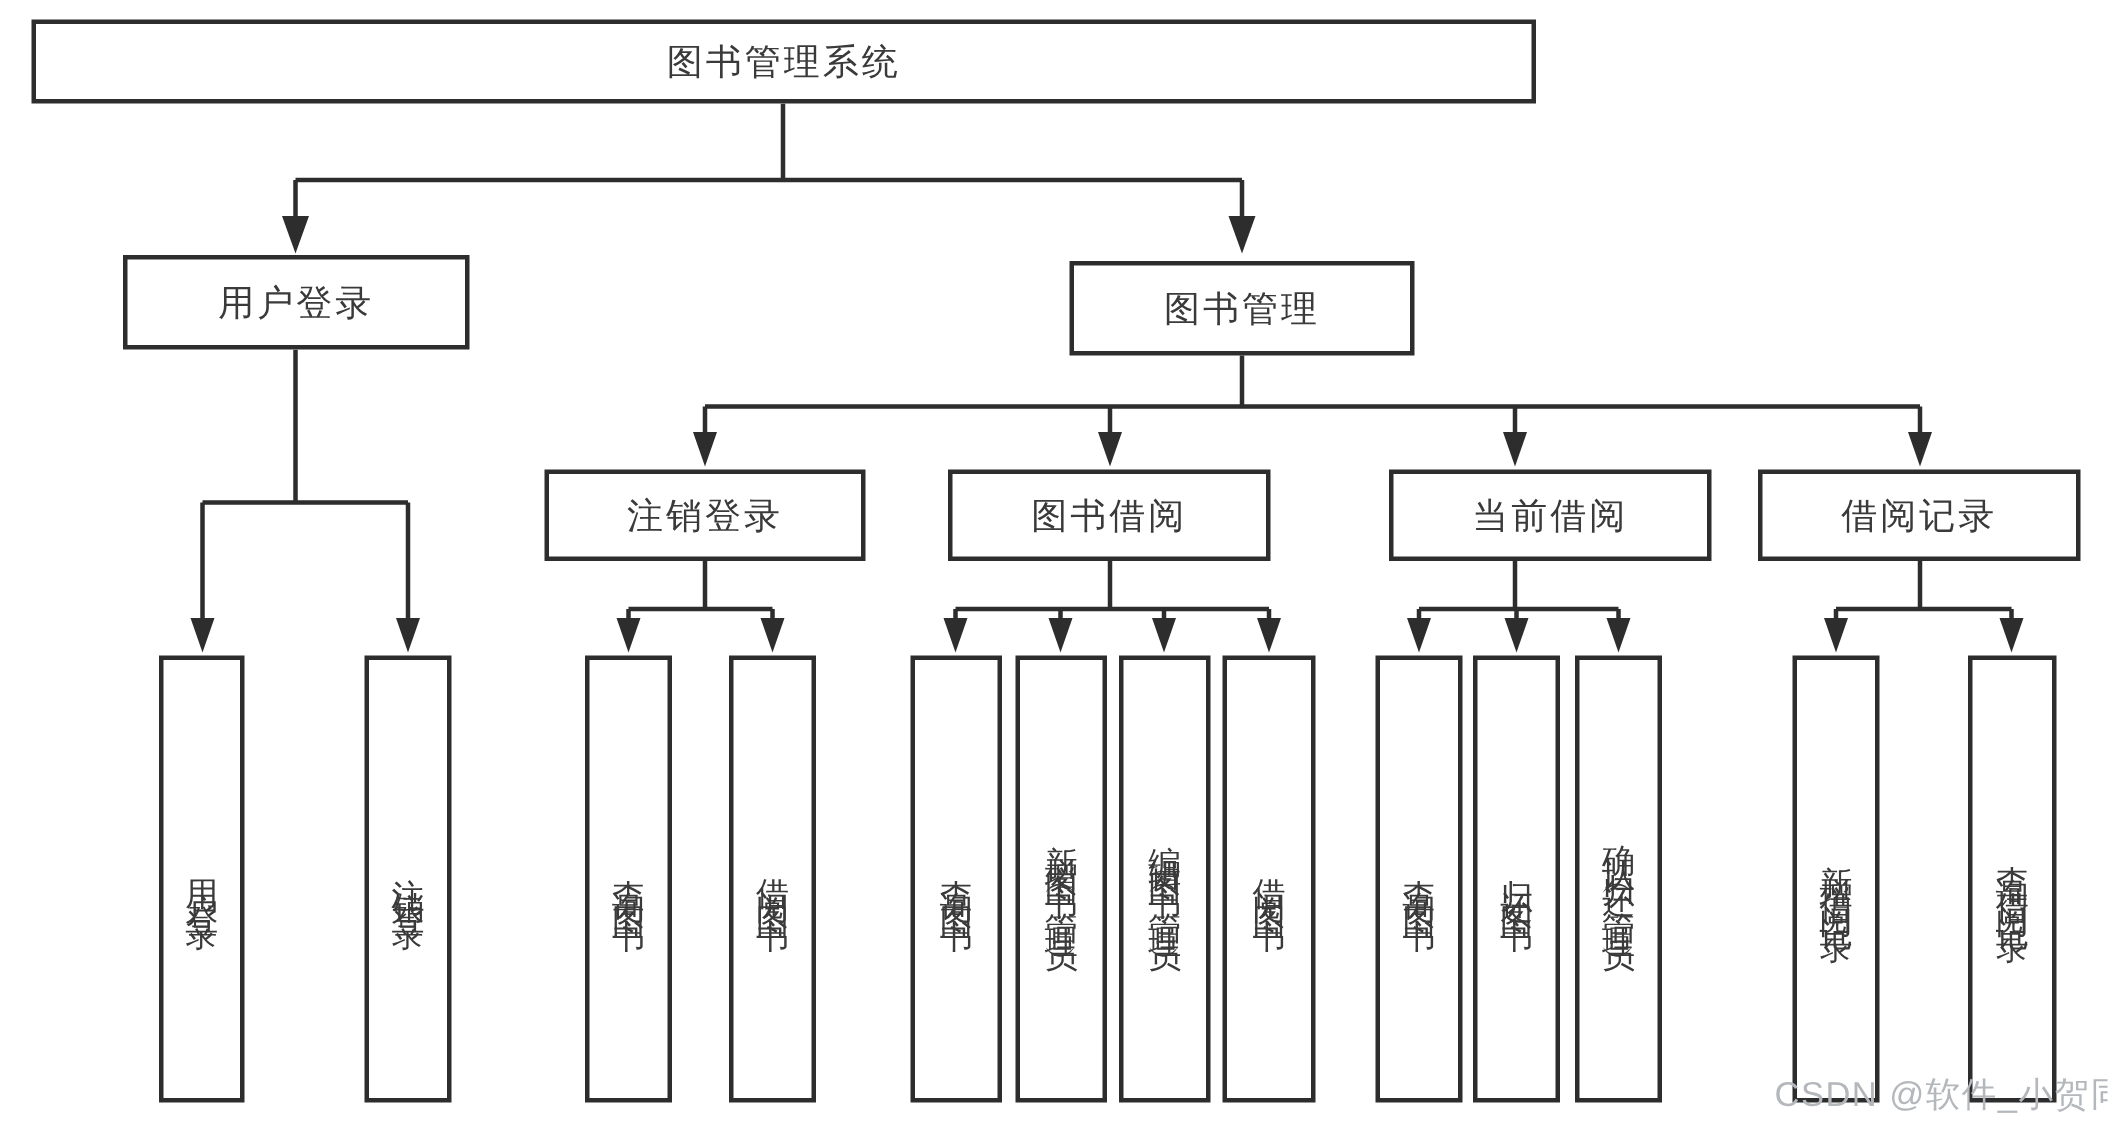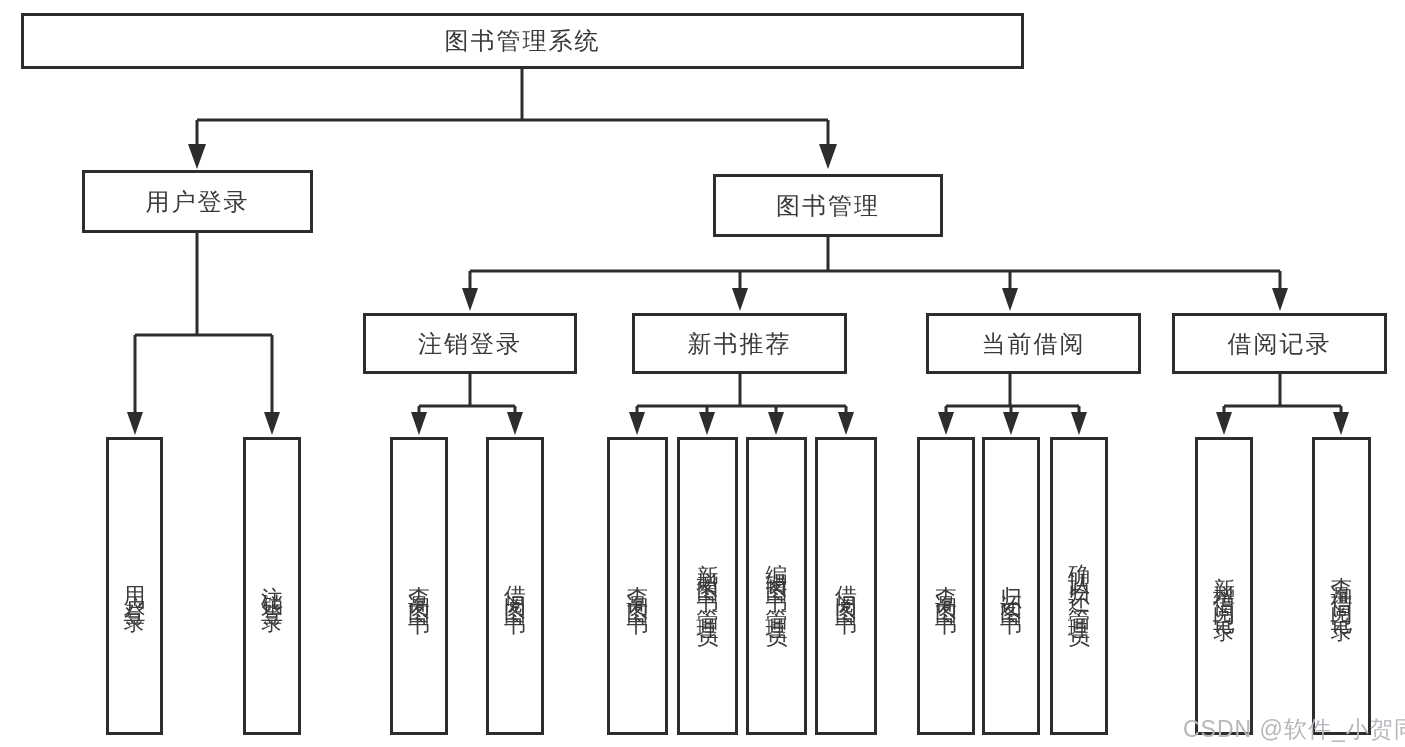--- a/index.html
+++ b/index.html
@@ -70,21 +70,21 @@
   <polygon class="arrow" points="1216,412 1232,412 1224,435"></polygon>
   <polygon class="arrow" points="1333,412 1349,412 1341,435"></polygon>
 </svg>
 
 <div class="node h" style="left:21px;top:13px;width:1003px;height:56px">图书管理系统</div>
 
 <div class="node h" style="left:82px;top:170px;width:231px;height:63px">用户登录</div>
 <div class="node h" style="left:713px;top:174px;width:230px;height:63px">图书管理</div>
 
 <div class="node h" style="left:363px;top:313px;width:214px;height:61px">注销登录</div>
-<div class="node h" style="left:632px;top:313px;width:215px;height:61px">新书推荐</div>
+<div class="node h" style="left:632px;top:313px;width:215px;height:61px">图书借阅</div>
 <div class="node h" style="left:926px;top:313px;width:215px;height:61px">当前借阅</div>
 <div class="node h" style="left:1172px;top:313px;width:215px;height:61px">借阅记录</div>
 
 <div class="node v" style="left:106px;top:437px;width:57px;height:298px">用户登录</div>
 <div class="node v" style="left:243px;top:437px;width:58px;height:298px">注销登录</div>
 
 <div class="node v" style="left:390px;top:437px;width:58px;height:298px">查询图书</div>
 <div class="node v" style="left:486px;top:437px;width:58px;height:298px">借阅图书</div>
 
 <div class="node v" style="left:607px;top:437px;width:61px;height:298px">查询图书</div>

